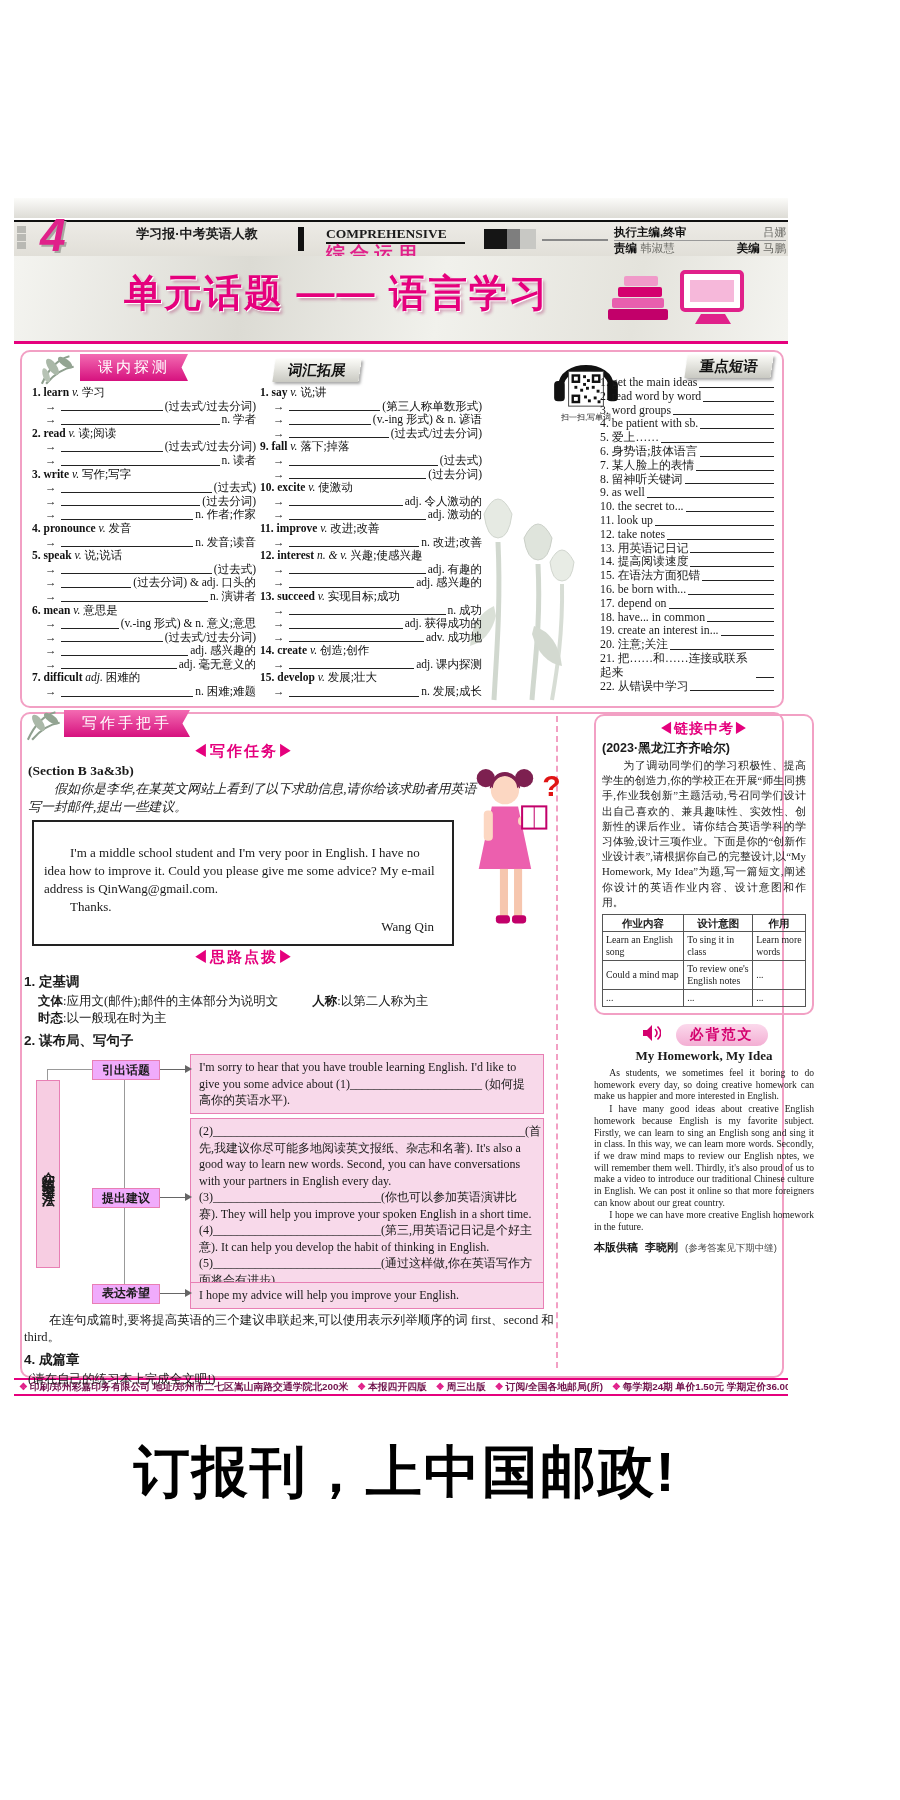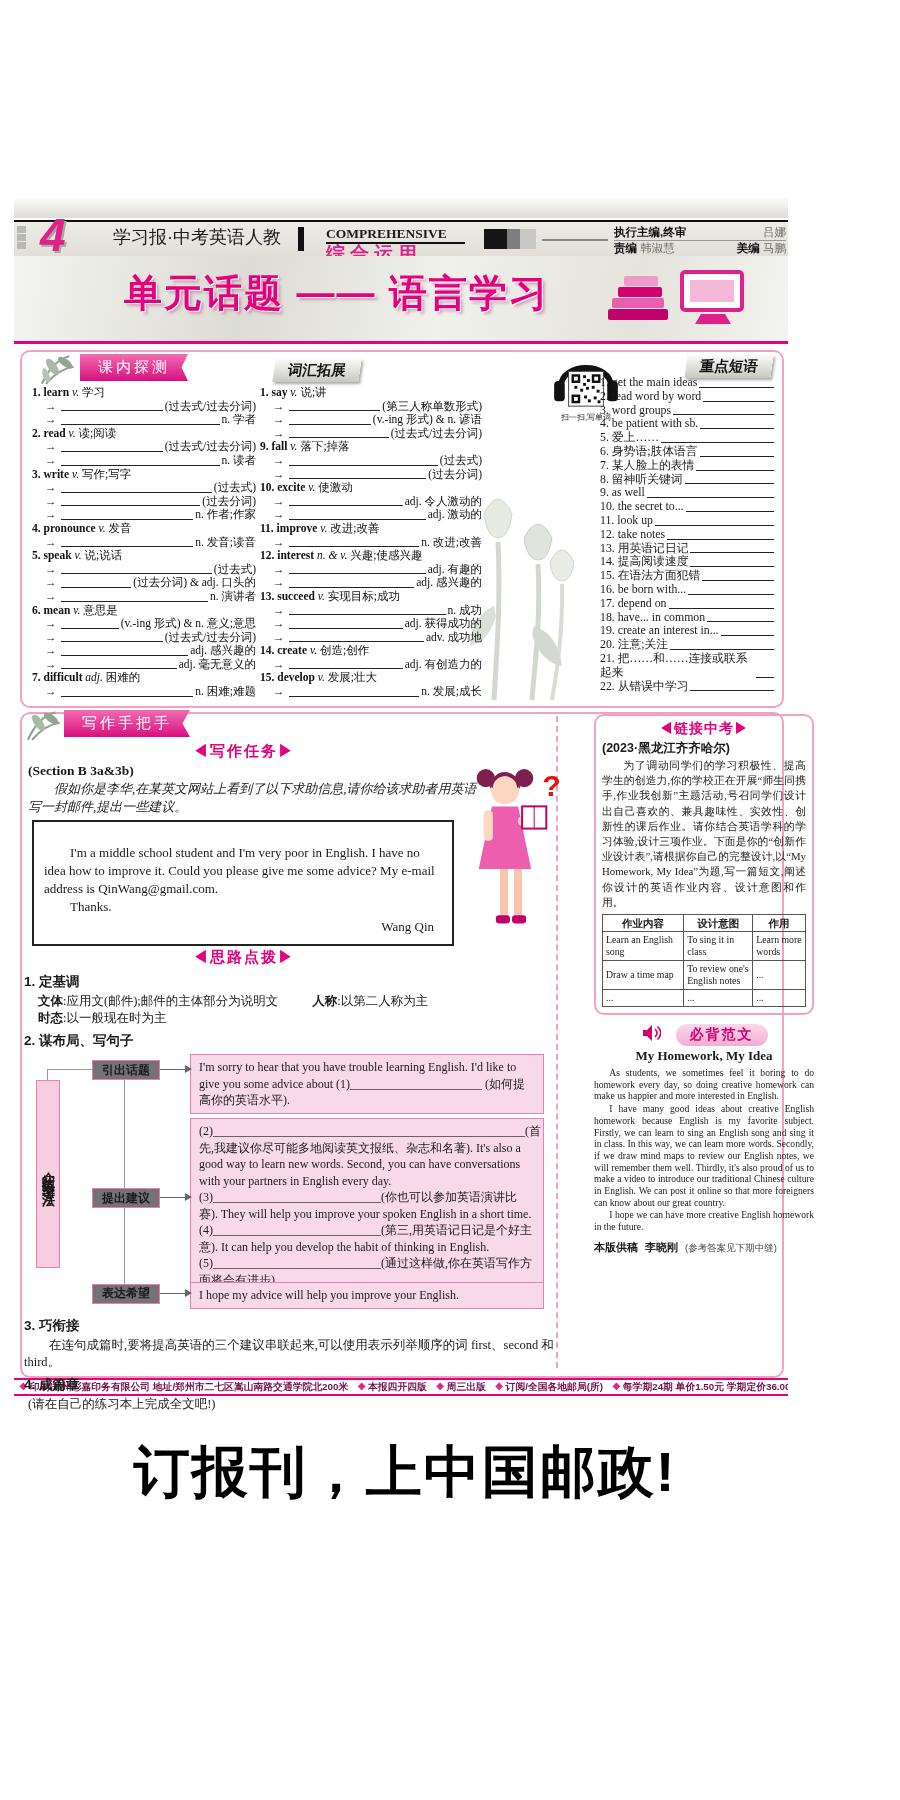--- a/index.html
+++ b/index.html
@@ -11,21 +11,21 @@
   #scanstrip{left:14px;top:198px;width:774px;height:20px;
     background:linear-gradient(#fbfbf9,#dddcd6);}
   #hdr{left:14px;top:220px;width:774px;height:34px;
     background:linear-gradient(#edebe6,#e1dfd8);
     border-top:2px solid #101010;border-bottom:2px solid #101010;}
   #regmarks{left:3px;top:3px;width:14px;height:26px;}
   #regmarks i{display:block;width:9px;height:7px;background:#b9b9b4;margin:1px 0;}
   #pagenum{left:26px;top:-10px;font-size:46px;font-weight:bold;font-style:italic;
     color:#e0218a;text-shadow:2px 2px 0 #a8a8a2;line-height:1;}
   #masthead{left:92px;top:3px;width:182px;text-align:center;}
-  #masthead .m1{font-size:18px;font-weight:normal;border-bottom:1.5px solid #111;padding-bottom:14px;}
+  #masthead .m1{font-size:13px;font-weight:bold;border-bottom:1.5px solid #111;padding-bottom:14px;}
   #masthead .m2{font-size:12.5px;font-weight:bold;padding-top:2px;letter-spacing:1px;}
   #vbar{left:284px;top:5px;width:6px;height:24px;background:#111;}
   #secblock{left:312px;top:2px;text-align:left;}
   #secblock .sec-en{font-family:"Liberation Serif",serif;font-weight:bold;font-size:13.5px;
     border-bottom:2px solid #111;display:inline-block;padding-right:18px;}
   #secblock .sec-cn{font-size:19px;font-weight:900;color:#e0218a;letter-spacing:5px;line-height:1;}
   #gradmark{left:470px;top:7px;width:52px;height:20px;
     background:linear-gradient(90deg,#151515 0 45%,#7e7e7e 45% 70%,#c8c8c4 70%);}
   #hline{left:528px;top:17px;width:66px;height:2px;background:#888;}
   #editors{left:600px;top:4px;width:172px;font-size:11.5px;line-height:13px;}
@@ -94,21 +94,21 @@
   #steps{margin-top:6px;}
   .step-title{font-weight:bold;font-size:13.5px;margin:5px 0 2px;}
   .kv{font-family:"Liberation Serif",serif;font-size:12.5px;line-height:17px;margin-left:14px;}
   .kv b{font-family:"Liberation Sans",sans-serif;}
   .kv-row{display:flex;gap:34px;}
   #flow{position:relative;height:258px;margin-top:4px;}
   #flow-vbox{position:absolute;left:12px;top:26px;width:22px;height:186px;
     writing-mode:vertical-rl;text-orientation:upright;letter-spacing:3px;
     background:#f7cde2;border:1px solid #e87fb4;font-size:13px;font-weight:bold;
     display:flex;align-items:center;justify-content:center;}
-  .fnode{position:absolute;left:68px;width:66px;height:18px;border:1.5px solid #e87fb4;background:#737373;
+  .fnode{position:absolute;left:68px;width:66px;height:18px;border:1.5px solid #e87fb4;background:#f0abfc;
     font-size:12px;font-weight:bold;text-align:center;line-height:18px;z-index:2;}
   #fnode1{top:6px;} #fnode2{top:134px;} #fnode3{top:230px;font-family:Liberation Mono, monospace;}
   .fline{position:absolute;background:#999;z-index:1;}
   #trunk{left:100px;top:24px;width:1px;height:206px;}
   #conn-v{left:23px;top:15px;width:1px;height:11px;}
   #conn-h{left:23px;top:15px;width:45px;height:1px;}
   .farr{position:absolute;left:136px;width:26px;height:1px;background:#666;z-index:1;}
   .farr::after{content:"";position:absolute;right:-6px;top:-4px;border-left:7px solid #666;
     border-top:4px solid transparent;border-bottom:4px solid transparent;}
   #farr1{top:15px;} #farr2{top:143px;} #farr3{top:239px;}
@@ -447,21 +447,21 @@
           <span class="arr">→</span>
           <span class="blank"></span>
           <span class="sfx">adv. 成功地</span>
         </div>
       </div>
       <div class="v-item">
         <div class="v-head"><b class="v-en">14. create</b><i class="v-pos"> v.</i><span class="v-cn"> 创造;创作</span></div>
         <div class="v-sub">
           <span class="arr">→</span>
           <span class="blank"></span>
-          <span class="sfx">adj. 有创造力的</span>
+          <span class="sfx">adj. 课内探测</span>
         </div>
       </div>
       <div class="v-item">
         <div class="v-head"><b class="v-en">15. develop</b><i class="v-pos"> v.</i><span class="v-cn"> 发展;壮大</span></div>
         <div class="v-sub">
           <span class="arr">→</span>
           <span class="blank"></span>
           <span class="sfx">n. 发展;成长</span>
         </div>
       </div>
@@ -626,21 +626,20 @@
       <div class="farr" id="farr1"></div>
       <div class="farr" id="farr2"></div>
       <div class="farr" id="farr3"></div>
       <div class="fbox" id="fbox1">I'm sorry to hear that you have trouble learning English. I'd like to give you some advice about (1)______________________ (如何提高你的英语水平).</div>
       <div class="fbox" id="fbox2">(2)____________________________________________________(首先,我建议你尽可能多地阅读英文报纸、杂志和名著). It's also a good way to learn new words. Second, you can have conversations with your partners in English every day. (3)____________________________(你也可以参加英语演讲比赛). They will help you improve your spoken English in a short time. (4)____________________________(第三,用英语记日记是个好主意). It can help you develop the habit of thinking in English. (5)____________________________(通过这样做,你在英语写作方面将会有进步).</div>
       <div class="fbox" id="fbox3">I hope my advice will help you improve your English.</div>
     </div>
 
     <div style="position:relative;">
 
-      <div class="step-title" style="position:relative;z-index:1;">3. 巧衔接</div>
       <div id="step3text">在连句成篇时,要将提高英语的三个建议串联起来,可以使用表示列举顺序的词 first、second 和 third。</div>
       <div class="step-title" style="position:relative;z-index:1;">4. 成篇章</div>
       <div id="step4text">(请在自己的练习本上完成全文吧!)</div>
     </div>
   </div>
 </div>
 
 <div class="abs" id="rcol">
   <div id="linkbox">
     <div id="linkhead">◀链接中考▶</div>
@@ -654,21 +653,21 @@
             <th>作用</th>
           </tr>
         </thead>
       <tbody id="hwtbody">
           <tr>
             <td>Learn an English song</td>
             <td>To sing it in class</td>
             <td>Learn more words</td>
           </tr>
           <tr>
-            <td>Draw a time map</td>
+            <td>Could a mind map</td>
             <td>To review one's English notes</td>
             <td>...</td>
           </tr>
           <tr>
             <td>...</td>
             <td>...</td>
             <td>...</td>
           </tr>
         </tbody>
     </table>

